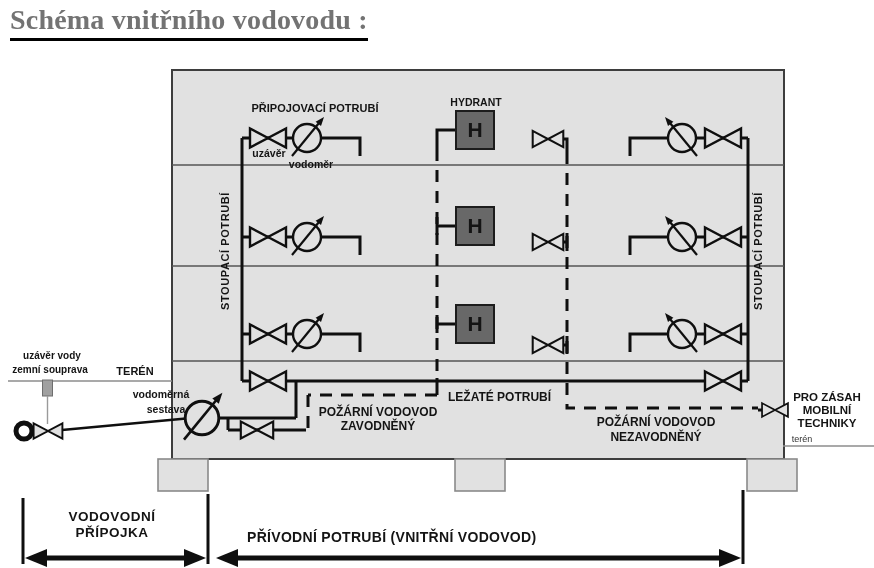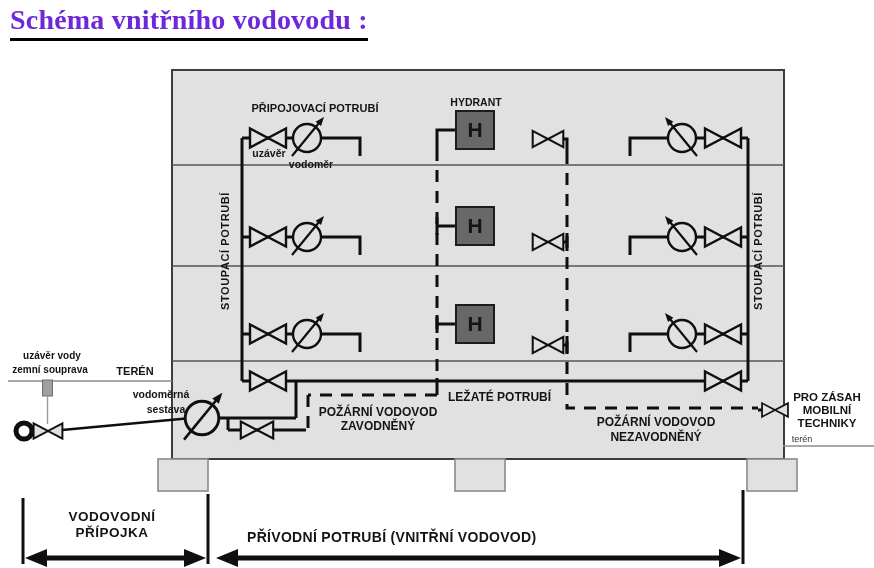--- a/index.html
+++ b/index.html
@@ -1,19 +1,19 @@
 <!DOCTYPE html>
 <html><head>
 <meta charset="utf-8">
 <style>
   html,body{margin:0;padding:0;background:#ffffff;}
   .page{position:relative;width:874px;height:568px;background:#ffffff;overflow:hidden;
         font-family:"Liberation Sans",sans-serif;}
   .page h1{position:absolute;left:10px;top:4px;margin:0;display:inline-block;
-        font-family:"Liberation Serif",serif;font-weight:bold;font-size:28px;color:#6d28d9;
+        font-family:"Liberation Serif",serif;font-weight:bold;font-size:28px;color:#737373;
         letter-spacing:.2px;border-bottom:3px solid #000;padding-bottom:2px;}
   svg{position:absolute;left:0;top:0;}
   .lbl{font-family:"Liberation Sans",sans-serif;font-weight:bold;fill:#141414;}
   .lbl-sm{font-size:10.5px;}
   .lbl-xs{font-size:10px;}
   .lbl-md{font-size:11px;}
   .lbl-lg{font-size:12px;}
   .lbl-xl{font-size:13.5px;}
   .lbl-thin{font-family:"Liberation Sans",sans-serif;font-weight:normal;font-size:9px;fill:#333;}
   .pipe{stroke:#0f0f0f;stroke-width:3;fill:none;}

